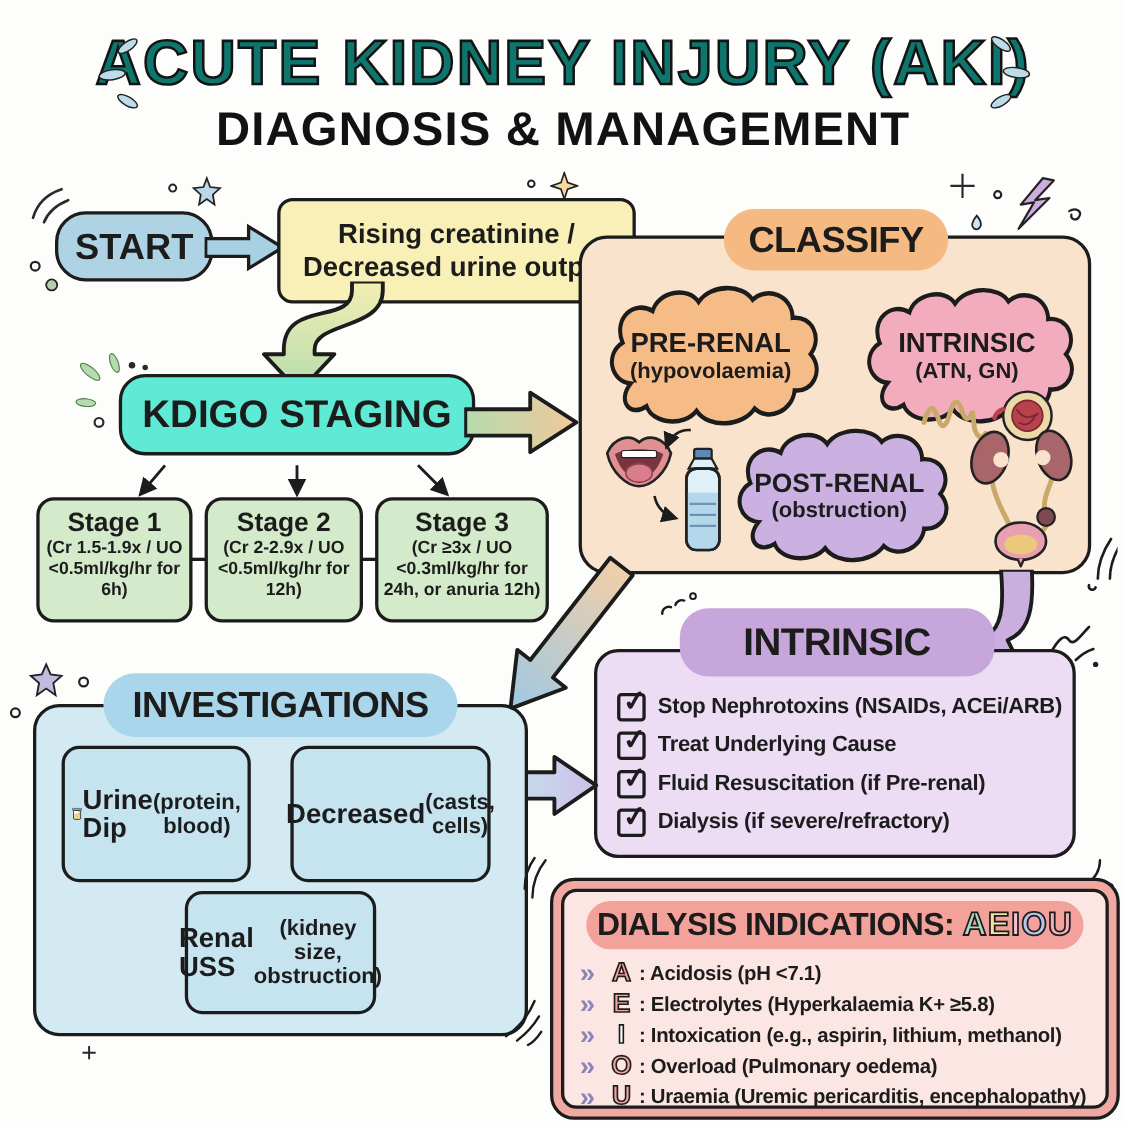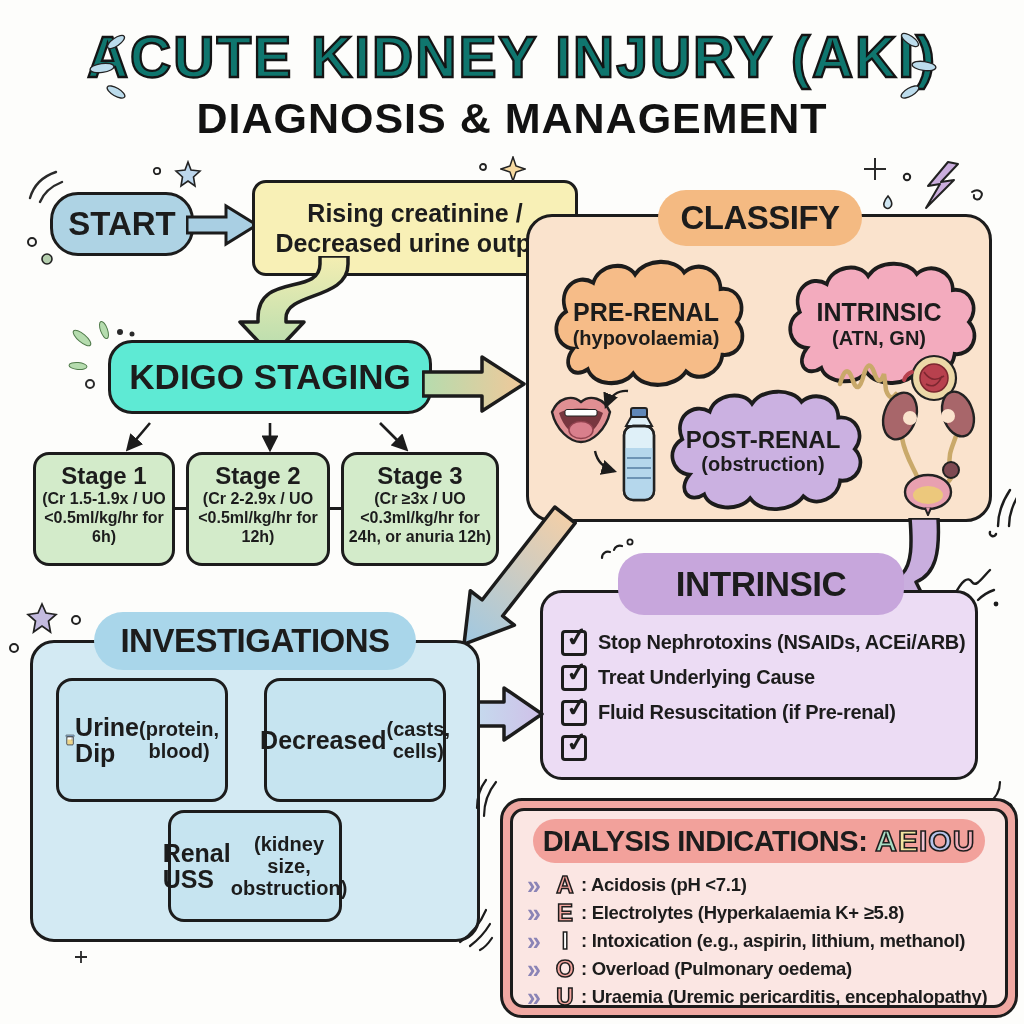--- a/index.html
+++ b/index.html
@@ -305,20 +305,21 @@
     <div class="check-row">
       <span class="checkbox"></span>
       <span class="check-label">Treat Underlying Cause</span>
     </div>
     <div class="check-row">
       <span class="checkbox"></span>
       <span class="check-label">Fluid Resuscitation (if Pre-renal)</span>
     </div>
     <div class="check-row">
       <span class="checkbox"></span>
+      <span class="check-label">Dialysis (if severe/refractory)</span>
     </div>
   </div>
   <div class="abs mgmt-pill pill">
     <span>INTRINSIC</span>
   </div>
 
   <svg class="abs" style="left:452px;top:684px" width="94" height="60" viewBox="0 0 94 60">
     <path d="M1,18 H52 V4 L90,30 L52,56 V42 H1 Z" fill="url(#gradBP)" stroke="#1c1c1c" stroke-width="3.5" stroke-linejoin="round"></path>
   </svg>
 

